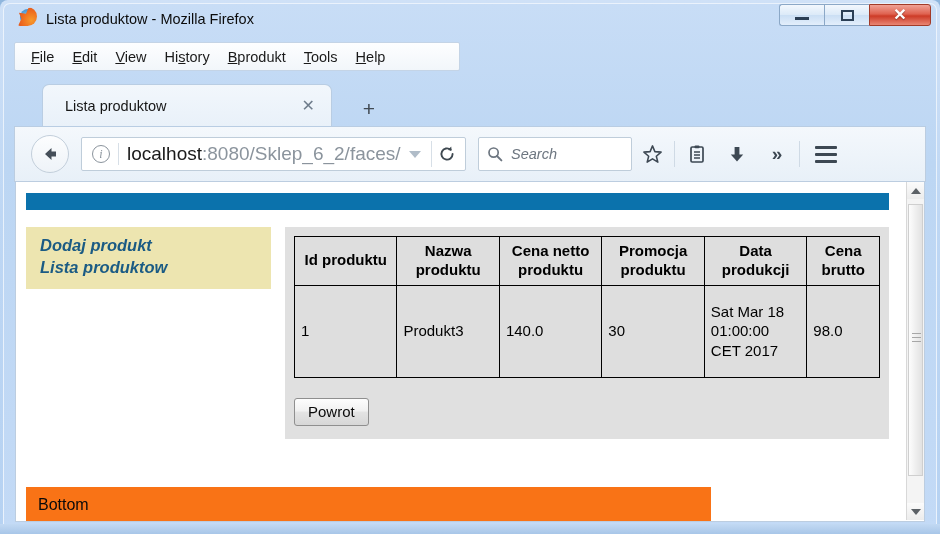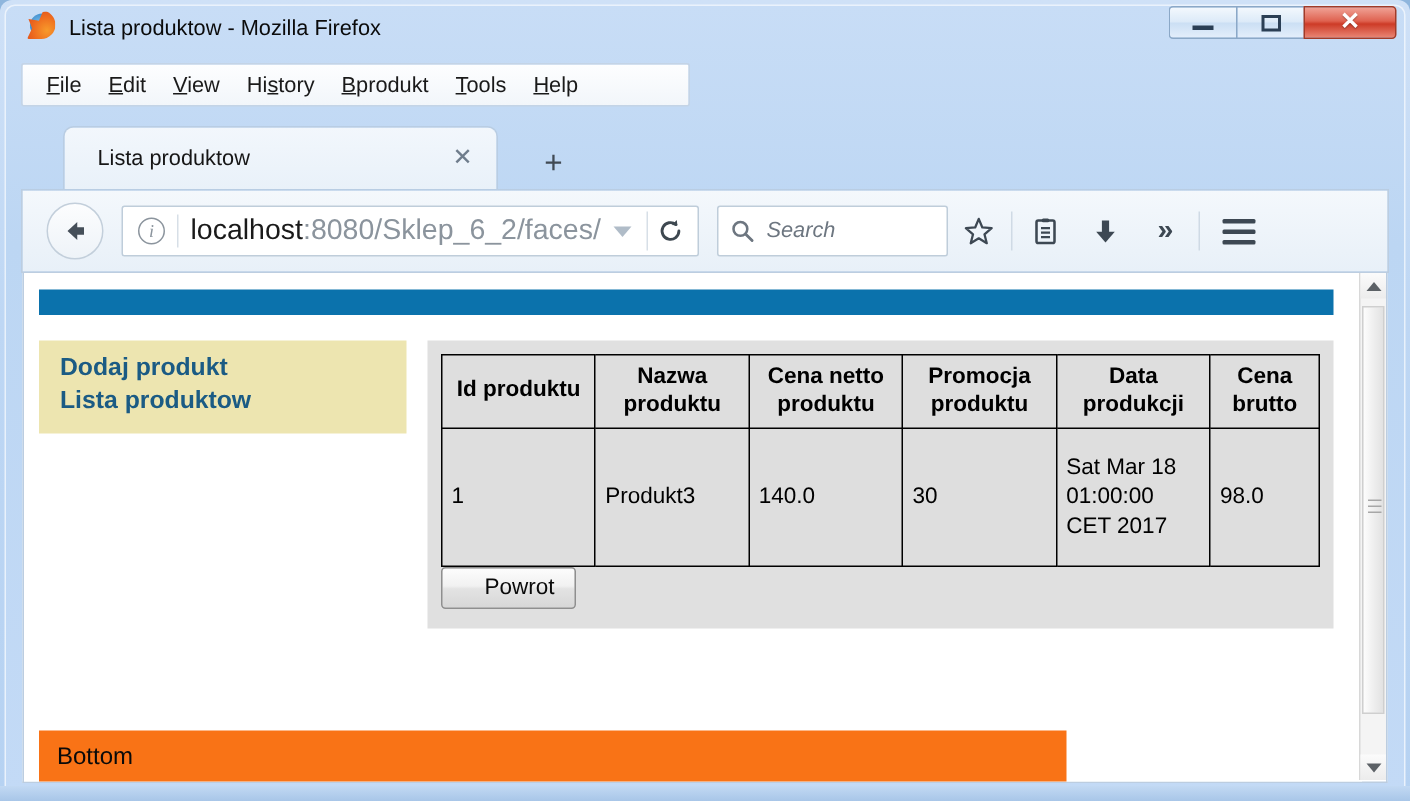--- a/index.html
+++ b/index.html
@@ -153,36 +153,36 @@
   }
   #blue-bar { width: 863px; height: 17px; background: #0b72ac; }
 
   #content-row { margin-top: 17px; display: flex; align-items: flex-start; gap: 14px; }
   #sidebar {
     width: 245px; min-height: 62px; background: #ede5b0;
     padding: 8px 14px 10px 14px;
   }
   .side-link {
     display: block; font-size: 16.5px; font-weight: bold; color: #1b5b84;
-    line-height: 1.33; white-space: nowrap;
+    line-height: 1.33; white-space: nowrap; font-style: italic;
   }
 
   #table-panel {
     width: 604px; background: #e0e0e0; padding: 9px 9px 13px 9px;
   }
   table.grid { border-collapse: collapse; table-layout: fixed; background: #dedede; }
   table.grid th, table.grid td {
     border: 1px solid #000; font-size: 15px; color: #000;
     padding: 5px 6px; vertical-align: middle;
   }
   table.grid th { font-weight: bold; text-align: center; line-height: 1.25; }
   table.grid td { text-align: left; line-height: 1.3; height: 92px; }
   #powrot {
-    margin-top: 0; font-size: 15px; color: #0a0a0a;
-    padding: 4px 13px 5px 28px;
+    margin-top: 20px; font-size: 15px; color: #0a0a0a;
+    padding: 4px 13px 5px 13px;
     background: linear-gradient(180deg,#fdfdfd 0%, #f1f1f1 45%, #e3e3e3 52%, #d7d7d7 100%);
     border: 1px solid #8f8f8f; border-radius: 3px;
     font-family: "Liberation Sans", sans-serif;
   }
 
   #footer {
     position: absolute; left: 10px; top: 305px; width: 685px; height: 44px;
     background: #f97316; font-size: 16px; color: #0a0a0a;
     padding: 9px 0 0 12px;
   }

